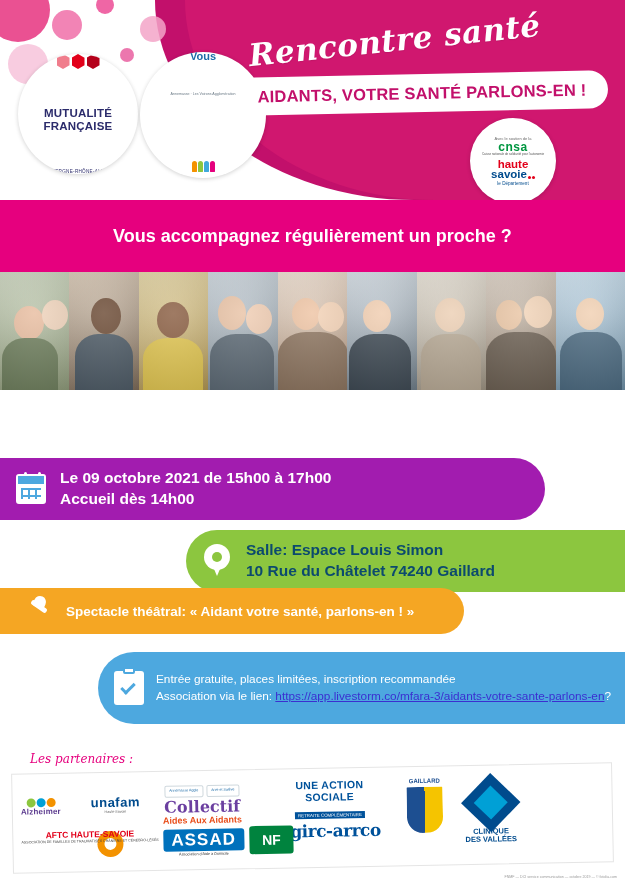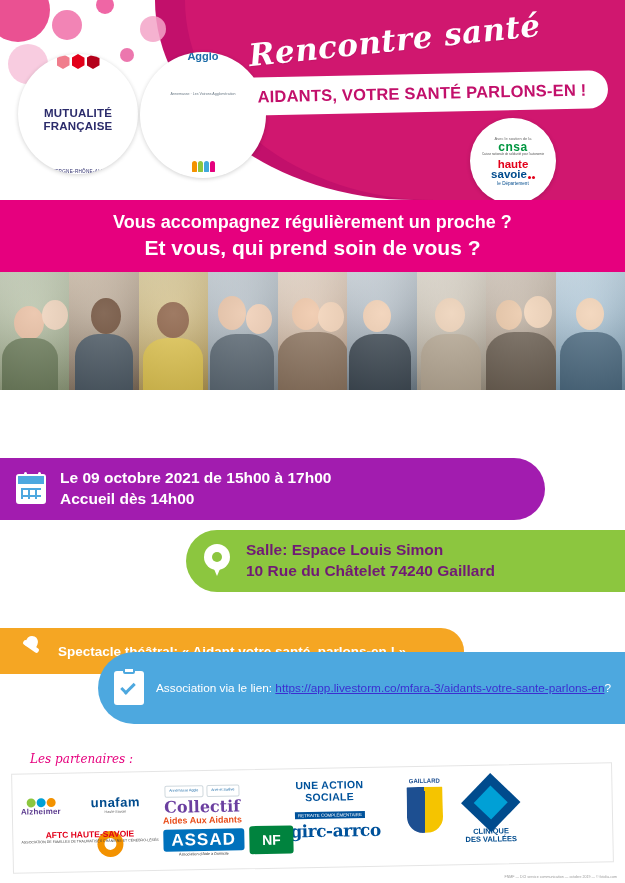--- a/index.html
+++ b/index.html
@@ -207,29 +207,29 @@
 
   .block-place {
     left: 186px; top: 530px;
     width: 439px; height: 62px;
     background: #8cc63f;
     border-top-left-radius: 31px;
     border-bottom-left-radius: 31px;
     padding-left: 14px;
     gap: 12px;
   }
-  .block-place .txt { color:#701a75; font-size:15.5px; font-weight:bold; line-height:1.35; }
+  .block-place .txt { color:#0c4a6e; font-size:15.5px; font-weight:bold; line-height:1.35; }
 
   .block-show {
-    left: 0; top: 628px;
+    left: 0; top: 588px;
     width: 464px; height: 46px;
     background: #f5a623;
     border-top-right-radius: 23px;
     border-bottom-right-radius: 23px;
-    padding-left: 14px;
+    padding-left: 22px;
     gap: 10px;
   }
   .block-show .txt { color:#fff; font-size:13.5px; font-weight:bold; }
 
   .block-info {
     left: 98px; top: 652px;
     width: 527px; height: 72px;
     background: #4da8df;
     border-top-left-radius: 36px;
     border-bottom-left-radius: 36px;
@@ -355,21 +355,21 @@
         <div class="hex"></div>
         <div class="hex dark"></div>
     </div>
     <div class="mf-title">MUTUALITÉ FRANÇAISE</div>
     <div class="mf-sub">AUVERGNE-RHÔNE-ALPES</div>
   </div>
 
   <div class="logo-circle logo-agglo">
     <div class="agglo-leaf"></div>
     <div class="agglo-t1">Annemasse</div>
-    <div class="agglo-t2">Agglo</div>
+    <div class="agglo-t2">Vous</div>
     <div class="agglo-t3">Annemasse · Les Voirons Agglomération</div>
     <div class="agglo-line"></div>
     <div class="aidants-people">
       <span class="pp o"></span>
         <span class="pp g"></span>
         <span class="pp b"></span>
         <span class="pp p"></span>
     </div>
     <div class="aidants-t1">Association Française des</div>
     <div class="aidants-t2">proche</div>
@@ -387,21 +387,20 @@
     <div class="hs-haute">haute</div>
     <div class="hs-savoie">
       <span>savoie</span><span class="hs-dots"><span class="hs-dot"></span><span class="hs-dot"></span></span>
     </div>
     <div class="hs-dept">le Département</div>
   </div>
 </div>
 
 <div class="band-question">
   <div class="q1">Vous accompagnez régulièrement un proche ?</div>
-  <div class="q2">Et vous, qui prend soin de vous ?</div>
 </div>
 
 <div class="photos">
   <div class="ph" style="background:linear-gradient(160deg,#cdd6c0,#8e9a7a);">
     <div class="face" style="left:14px;top:34px;width:30px;height:34px;background:#e8bda0;"></div>
     <div class="body" style="left:2px;top:66px;width:56px;height:52px;background:#6f7f5e;"></div>
     <div class="face" style="left:42px;top:28px;width:26px;height:30px;background:#efd3bb;"></div>
   </div>
   <div class="ph" style="background:linear-gradient(160deg,#d9c9b6,#7c6a58);">
     <div class="face" style="left:22px;top:26px;width:30px;height:36px;background:#6b4a34;"></div>
@@ -482,20 +481,21 @@
 </div>
 
 <div class="row block-info">
   <div class="icon-box">
     <div class="clip">
       <div class="clip-top"></div>
       <div class="clip-check"></div>
     </div>
   </div>
   <div class="txt">
+    <div>Entrée gratuite, places limitées, inscription recommandée</div>
     <div>
       <span>Association via le lien: </span><a href="#" class="link-blue">https://app.livestorm.co/mfara-3/aidants-votre-sante-parlons-en</a><span>?</span>
     </div>
   </div>
 </div>
 
 <div class="partners-label">Les partenaires :</div>
 
 <div class="partners">
   <div class="pgrid">

